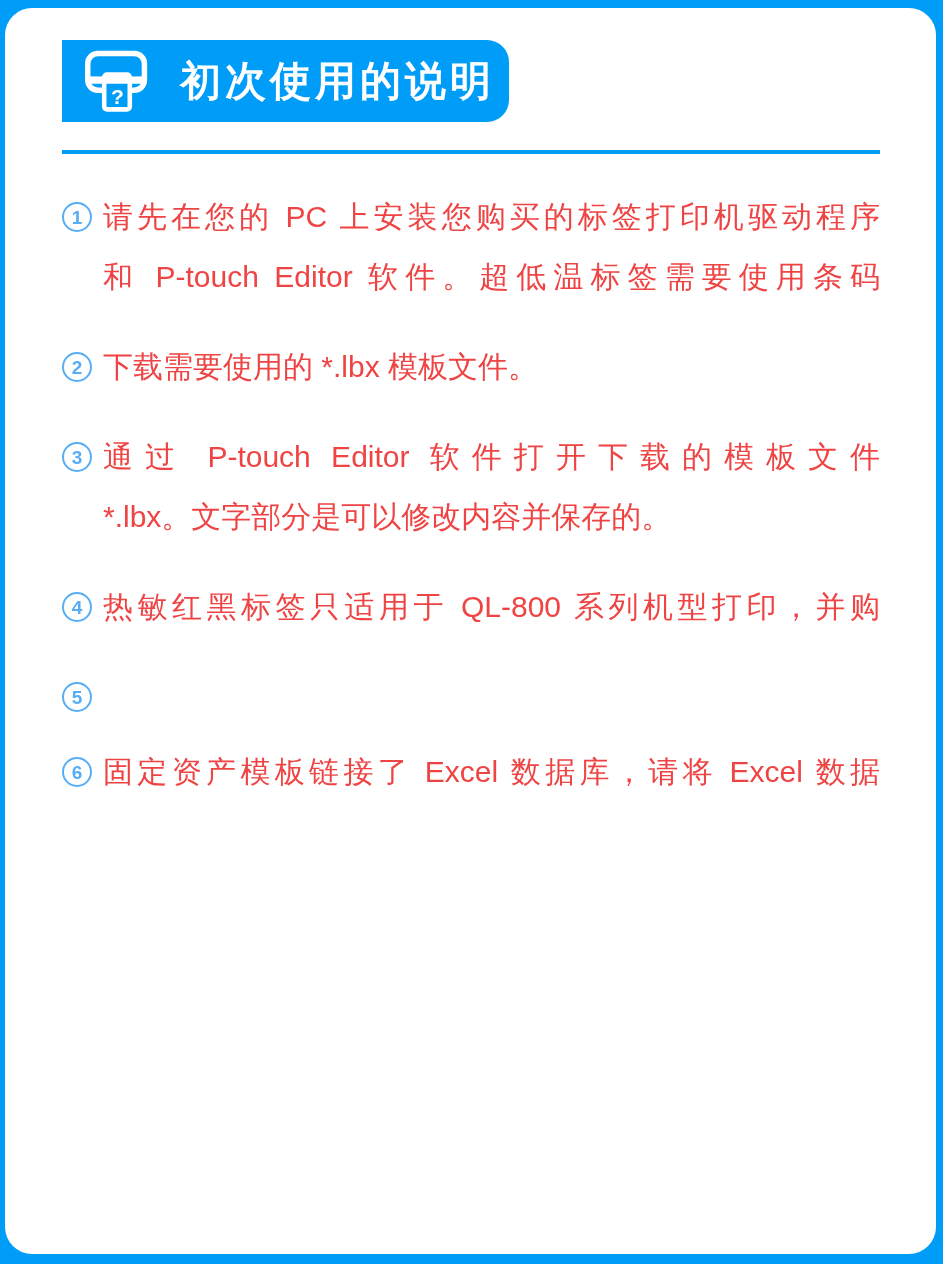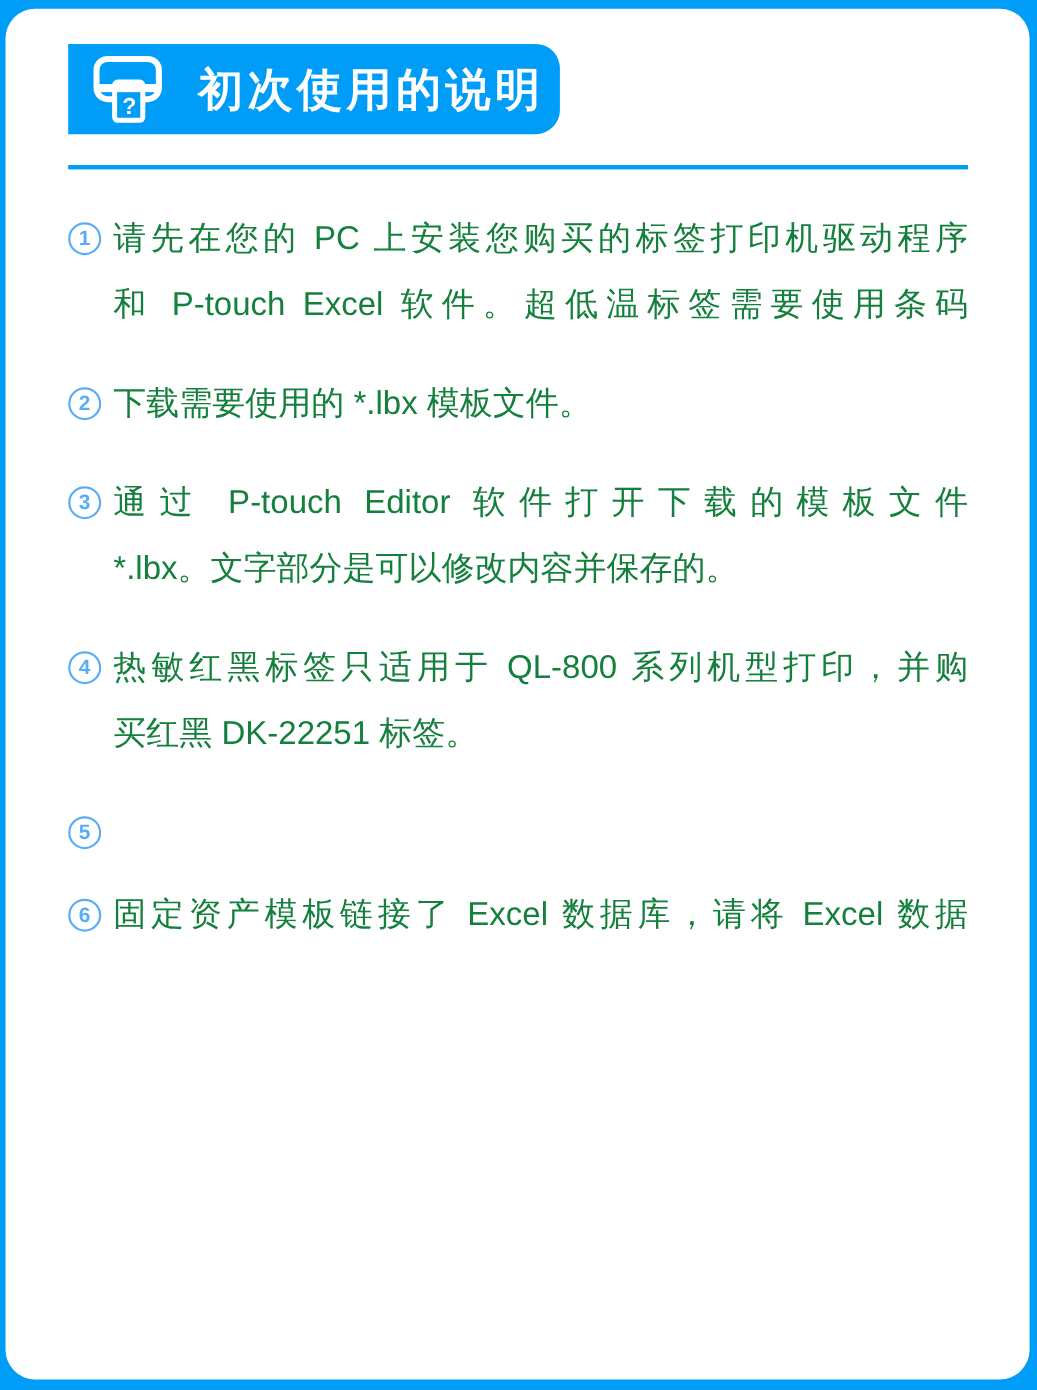--- a/index.html
+++ b/index.html
@@ -60,21 +60,21 @@
     align-items: center;
     justify-content: center;
     line-height: 1;
   }
   .lines { flex: 1 1 auto; min-width: 0; }
   .line {
     height: 60px;
     line-height: 60px;
     font-size: 30px;
     font-weight: 500;
-    color: #15803d;
+    color: #ef4444;
     white-space: nowrap;
     overflow: visible;
   }
   .line.j {
     white-space: normal;
     text-align: justify;
     text-align-last: justify;
   }
 </style>
 </head>
@@ -95,21 +95,21 @@
   <hr class="divider">
 
   <div class="instruction-list">
 
     <div class="item">
       <div class="num-col">
         <div class="circle">1</div>
       </div>
       <div class="lines">
         <div class="line j">请先在您的 PC 上安装您购买的标签打印机驱动程序</div>
-        <div class="line j">和 P-touch Excel 软件。超低温标签需要使用条码</div>
+        <div class="line j">和 P-touch Editor 软件。超低温标签需要使用条码</div>
       </div>
     </div>
 
     <div class="item">
       <div class="num-col">
         <div class="circle">2</div>
       </div>
       <div class="lines">
         <div class="line">下载需要使用的 *.lbx 模板文件。</div>
       </div>
@@ -124,21 +124,20 @@
         <div class="line">*.lbx。文字部分是可以修改内容并保存的。</div>
       </div>
     </div>
 
     <div class="item">
       <div class="num-col">
         <div class="circle">4</div>
       </div>
       <div class="lines">
         <div class="line j">热敏红黑标签只适用于 QL-800 系列机型打印，并购</div>
-        <div class="line">买红黑 DK-22251 标签。</div>
       </div>
     </div>
 
     <div class="item">
       <div class="num-col">
         <div class="circle">5</div>
       </div>
       <div class="lines">
       </div>
     </div>

